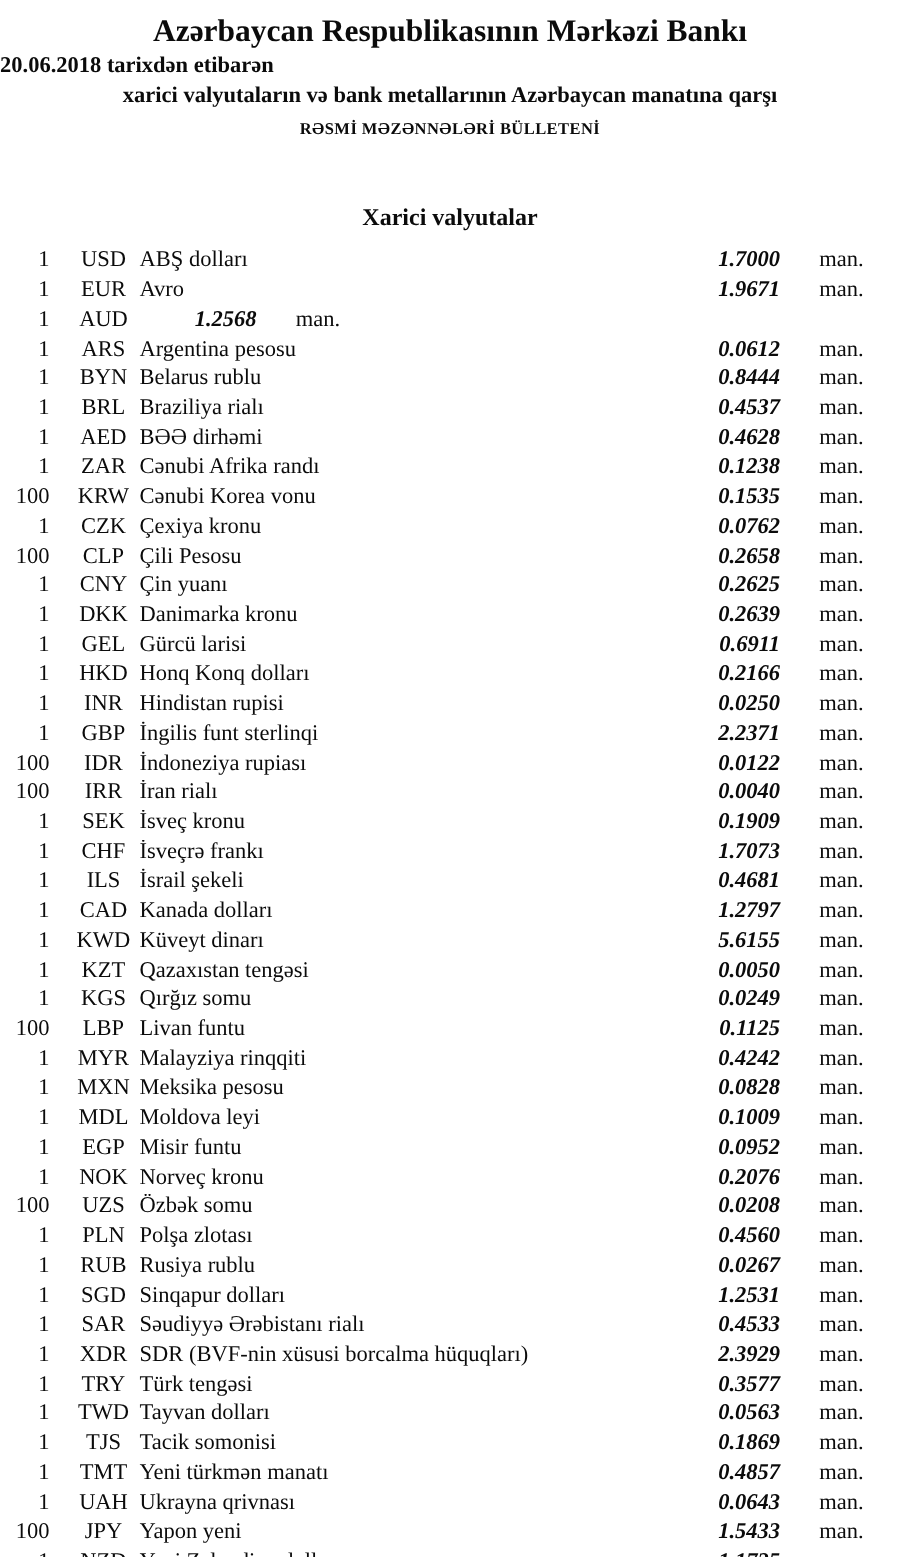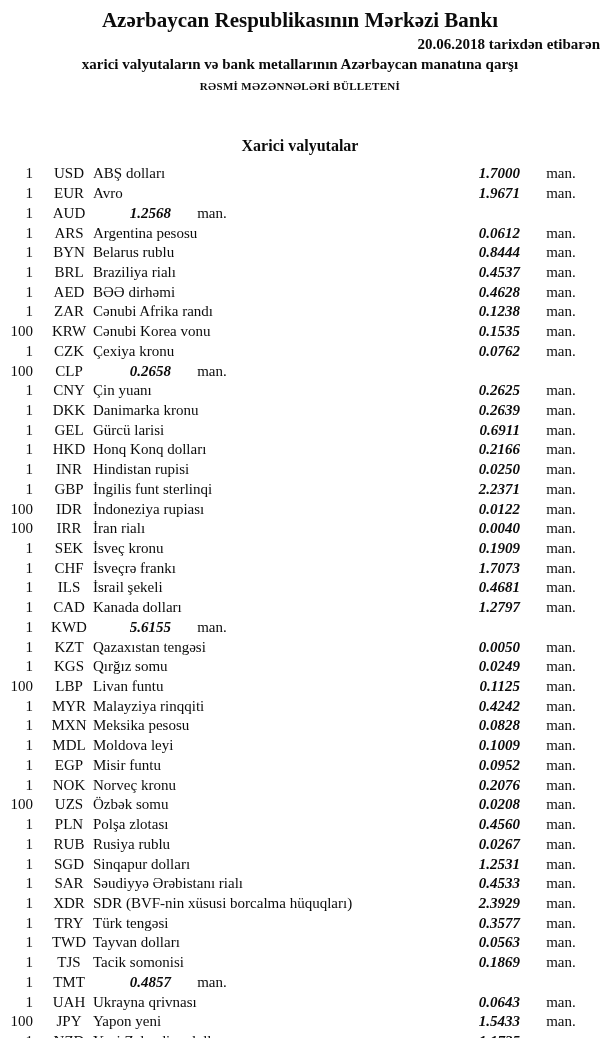--- a/index.html
+++ b/index.html
@@ -18,21 +18,21 @@
   .page { width: 600px; height: 830px; }
 
   .hdr-title {
     padding-top: 7px;
     text-align: center;
     font-weight: bold;
     font-size: 21px;
     line-height: 27px;
   }
   .hdr-date {
-    text-align: right;
+    text-align: left;
     font-weight: bold;
     font-size: 15px;
     line-height: 20px;
   }
   .hdr-sub {
     text-align: center;
     font-weight: bold;
     font-size: 15px;
     line-height: 21px;
   }
@@ -155,20 +155,21 @@
     <span class="qty">1</span>
     <span class="code">CZK</span>
     <span class="name">Çexiya kronu</span>
     <span class="rate">0.0762</span>
     <span class="unit">man.</span>
   </div>
 
   <div class="row">
     <span class="qty">100</span>
     <span class="code">CLP</span>
+    <span class="name">Çili Pesosu</span>
     <span class="rate">0.2658</span>
     <span class="unit">man.</span>
   </div>
 
   <div class="row">
     <span class="qty">1</span>
     <span class="code">CNY</span>
     <span class="name">Çin yuanı</span>
     <span class="rate">0.2625</span>
     <span class="unit">man.</span>
@@ -258,20 +259,21 @@
     <span class="qty">1</span>
     <span class="code">CAD</span>
     <span class="name">Kanada dolları</span>
     <span class="rate">1.2797</span>
     <span class="unit">man.</span>
   </div>
 
   <div class="row">
     <span class="qty">1</span>
     <span class="code">KWD</span>
+    <span class="name">Küveyt dinarı</span>
     <span class="rate">5.6155</span>
     <span class="unit">man.</span>
   </div>
 
   <div class="row">
     <span class="qty">1</span>
     <span class="code">KZT</span>
     <span class="name">Qazaxıstan tengəsi</span>
     <span class="rate">0.0050</span>
     <span class="unit">man.</span>
@@ -401,20 +403,21 @@
     <span class="qty">1</span>
     <span class="code">TJS</span>
     <span class="name">Tacik somonisi</span>
     <span class="rate">0.1869</span>
     <span class="unit">man.</span>
   </div>
 
   <div class="row">
     <span class="qty">1</span>
     <span class="code">TMT</span>
+    <span class="name">Yeni türkmən manatı</span>
     <span class="rate">0.4857</span>
     <span class="unit">man.</span>
   </div>
 
   <div class="row">
     <span class="qty">1</span>
     <span class="code">UAH</span>
     <span class="name">Ukrayna qrivnası</span>
     <span class="rate">0.0643</span>
     <span class="unit">man.</span>

